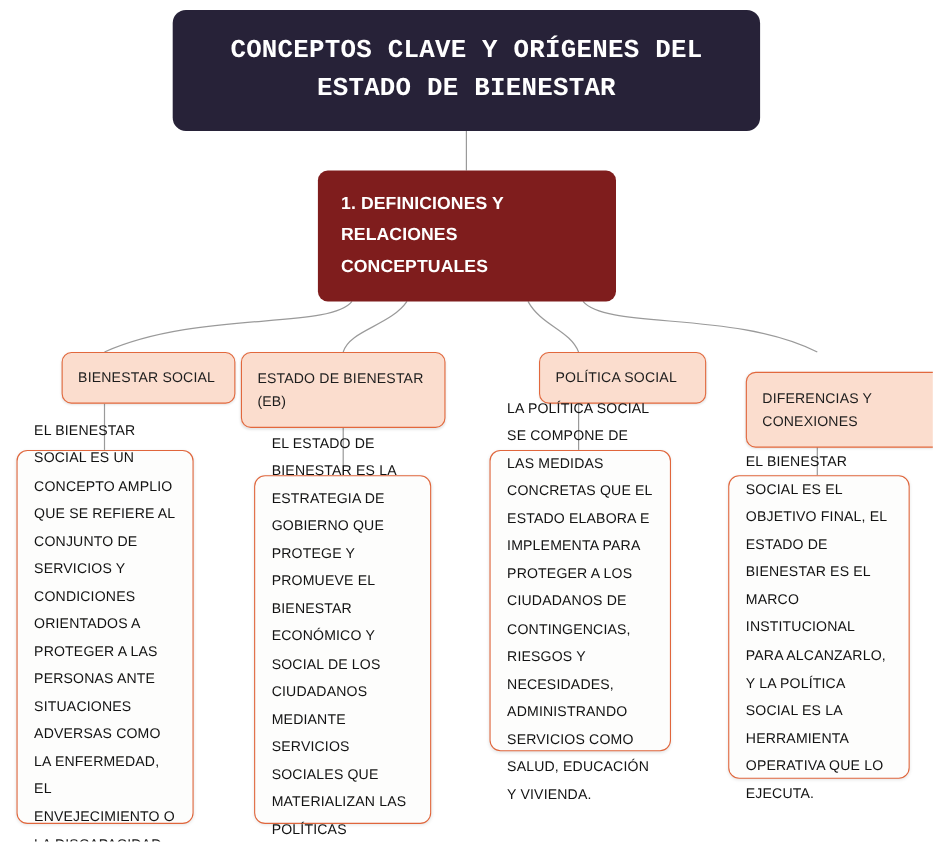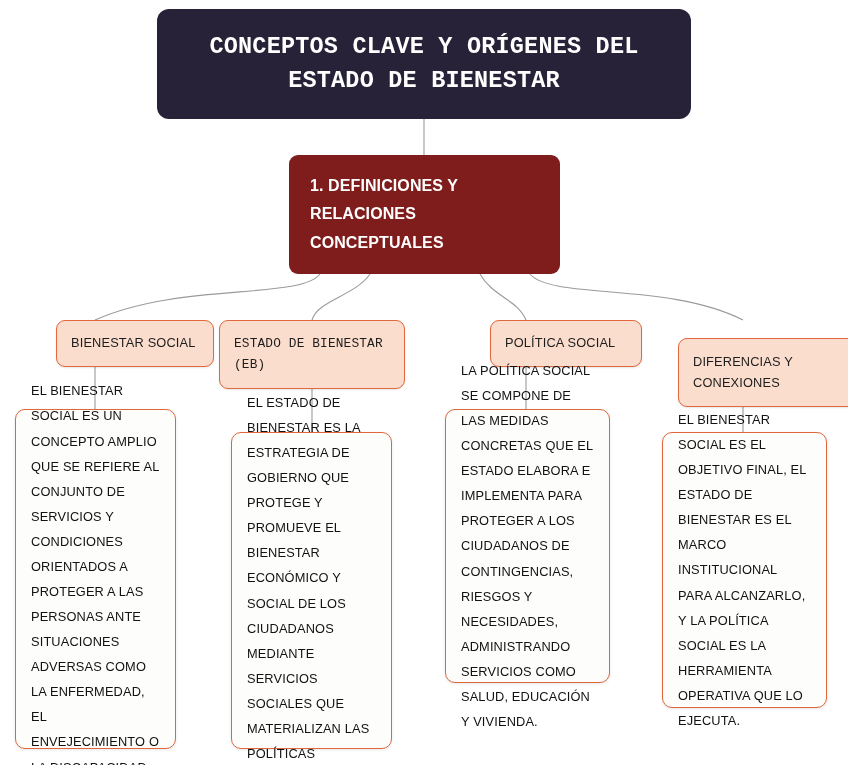--- a/index.html
+++ b/index.html
@@ -85,21 +85,21 @@
   }
   .node-topic .topic-text {
     color: #1d1d1d;
     font-size: 12.8px;
     line-height: 1.62;
     letter-spacing: 0.15px;
   }
   .node-topic.centered { display: flex; align-items: center; justify-content: flex-start; margin-left: 40px; }
 
   #topic-0 { left: 16px;  top: 320px; width: 158px; height: 47px; }
-  #topic-1 { left: 219px; top: 320px; width: 186px; height: 69px; font-family: Liberation Mono, monospace; }
+  #topic-1 { left: 219px; top: 320px; width: 186px; height: 69px; }
   #topic-2 { left: 450px; top: 320px; width: 152px; height: 47px; }
   #topic-3 { left: 650px; top: 338px; width: 216px; height: 69px; margin-left: 28px; }
 
   
   .node-desc {
     position: absolute;
     background: #FDFDFC;
     border: 1.6px solid #E0663C;
     border-radius: 10px;
     padding: 14px 15px;

